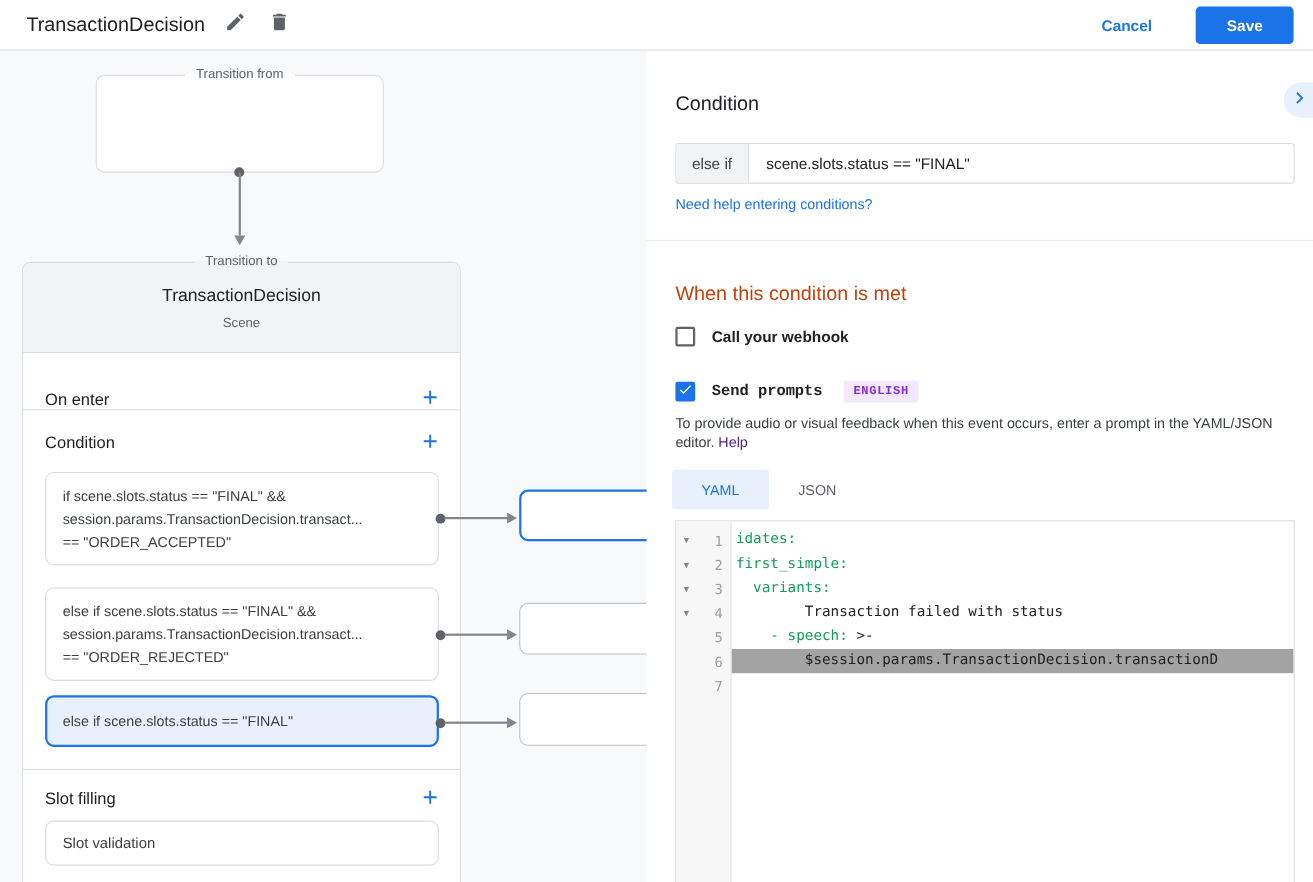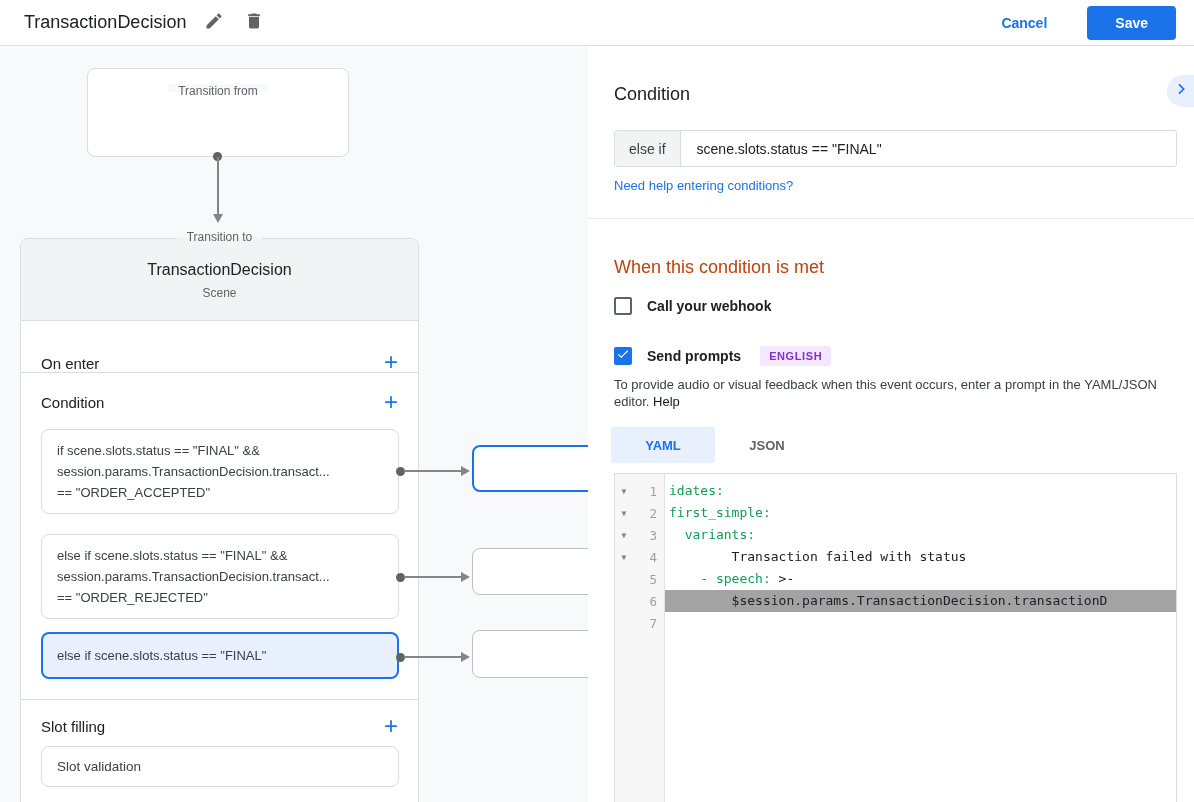--- a/index.html
+++ b/index.html
@@ -16,21 +16,21 @@
   .save-btn { background:#1a73e8; color:#fff; font-size:14px; font-weight:700; border:none;
               border-radius:4px; padding:9px 28px; margin-right:18px; cursor:pointer; }
 
   
   .diagram { position:absolute; left:0; top:46px; width:588px; height:756px; background:#f8f9fa; overflow:hidden; z-index:1; }
 
   .from-box { position:absolute; left:87px; top:22px; width:262px; height:89px; background:#fff;
               border:1px solid #dadce0; border-radius:8px; }
   .legend { position:absolute; top:-9px; left:50%; transform:translateX(-50%); font-size:12px; color:#5f6368;
             padding:0 10px; white-space:nowrap; }
-  .legend-from { background:linear-gradient(to bottom, #f8f9fa 55%, #ffffff 55%);margin-top:24px; }
+  .legend-from { background:linear-gradient(to bottom, #f8f9fa 55%, #ffffff 55%); }
   .legend-to { background:linear-gradient(to bottom, #f8f9fa 55%, #f1f3f4 55%); }
   .from-value { position:absolute; left:0; right:0; top:34px; text-align:center; font-size:14px; color:#202124; }
 
   .dot { position:absolute; width:9px; height:9px; border-radius:50%; background:#5f6368; }
   .vline { position:absolute; width:2px; background:#80868b; }
   .hline { position:absolute; height:2px; background:#80868b; }
   .arrow-down { position:absolute; width:0; height:0; border-left:5px solid transparent;
                 border-right:5px solid transparent; border-top:9px solid #80868b; }
   .arrow-right { position:absolute; width:0; height:0; border-top:5px solid transparent;
                  border-bottom:5px solid transparent; border-left:9px solid #80868b; }
@@ -80,25 +80,25 @@
   .check-row { position:absolute; left:26px; display:flex; align-items:center; gap:15px; }
   .checkbox { width:18px; height:18px; border-radius:2px; cursor:pointer; flex:none; }
   .checkbox.unchecked { border:2px solid #5f6368; background:#fff; }
   .checkbox.checked { background:#1a73e8; display:flex; align-items:center; justify-content:center; }
   .checkbox.checked svg { width:14px; height:14px; fill:#fff; }
   .check-label { font-size:14px; font-weight:700; color:#202124; cursor:default; }
   .lang-badge { background:#f3e8fd; color:#8430ce; font-size:11px; font-weight:700; letter-spacing:0.6px;
                 padding:4px 9px; border-radius:3px; margin-left:4px; }
 
   .panel-desc { position:absolute; left:26px; top:330px; width:560px; font-size:13px; line-height:17px; color:#3c4043; }
-  .inline-link { color:#0f172a; cursor:pointer; }
+  .inline-link { color:#4c1d95; cursor:pointer; }
 
   .tabs { position:absolute; left:23px; top:381px; display:flex; }
-  .tab { width:104px; height:36px; display:flex; align-items:center; justify-content:center;
-         font-size:13px; font-weight:700; cursor:pointer; }
+  .tab { width:88px; height:36px; display:flex; align-items:center; justify-content:center;
+         font-size:13px; font-weight:400; cursor:pointer; }
   .tab.active { background:#e8f0fe; color:#1a73e8; border-radius:2px; }
   .tab.inactive { color:#5f6368; }
 
   .editor { position:absolute; left:26px; top:427px; width:563px; height:340px; border:1px solid #dadce0;
             display:flex; font-family:"DejaVu Sans Mono", monospace; font-size:13px; background:#fff; }
   .gutter { width:50px; background:#f7f7f7; border-right:1px solid #e3e3e3; padding-top:6px; flex:none; }
   .gutter-row { height:22px; display:flex; align-items:center; }
   .fold { width:18px; text-align:center; font-size:8px; color:#80868b; cursor:pointer; }
   .lnum { flex:1; text-align:right; padding-right:7px; font-size:12.5px; color:#9aa0a6; }
   .code { flex:1; padding-top:6px; overflow:hidden; }
@@ -214,21 +214,21 @@
   <div class="help-link">Need help entering conditions?</div>
   <div class="panel-divider"></div>
 
   <div class="when-title">When this condition is met</div>
 
   <div class="check-row" style="top:251px;">
     <div class="checkbox unchecked"></div>
     <span class="check-label">Call your webhook</span>
   </div>
 
-  <div class="check-row" style="top:300px;">
+  <div class="check-row" style="top:300px;font-family:Liberation Mono, monospace;">
     <div class="checkbox checked">
       <span><svg viewBox="0 0 24 24">
             <path d="M9 16.2 4.8 12l-1.4 1.4L9 19 21 7l-1.4-1.4z"></path>
           </svg></span>
     </div>
     <span class="check-label">Send prompts</span>
     <span class="lang-badge">ENGLISH</span>
   </div>
 
   <div class="panel-desc"><span>To provide audio or visual feedback when this event occurs, enter a prompt in the YAML/JSON editor.</span> <span class="inline-link">Help</span></div>

